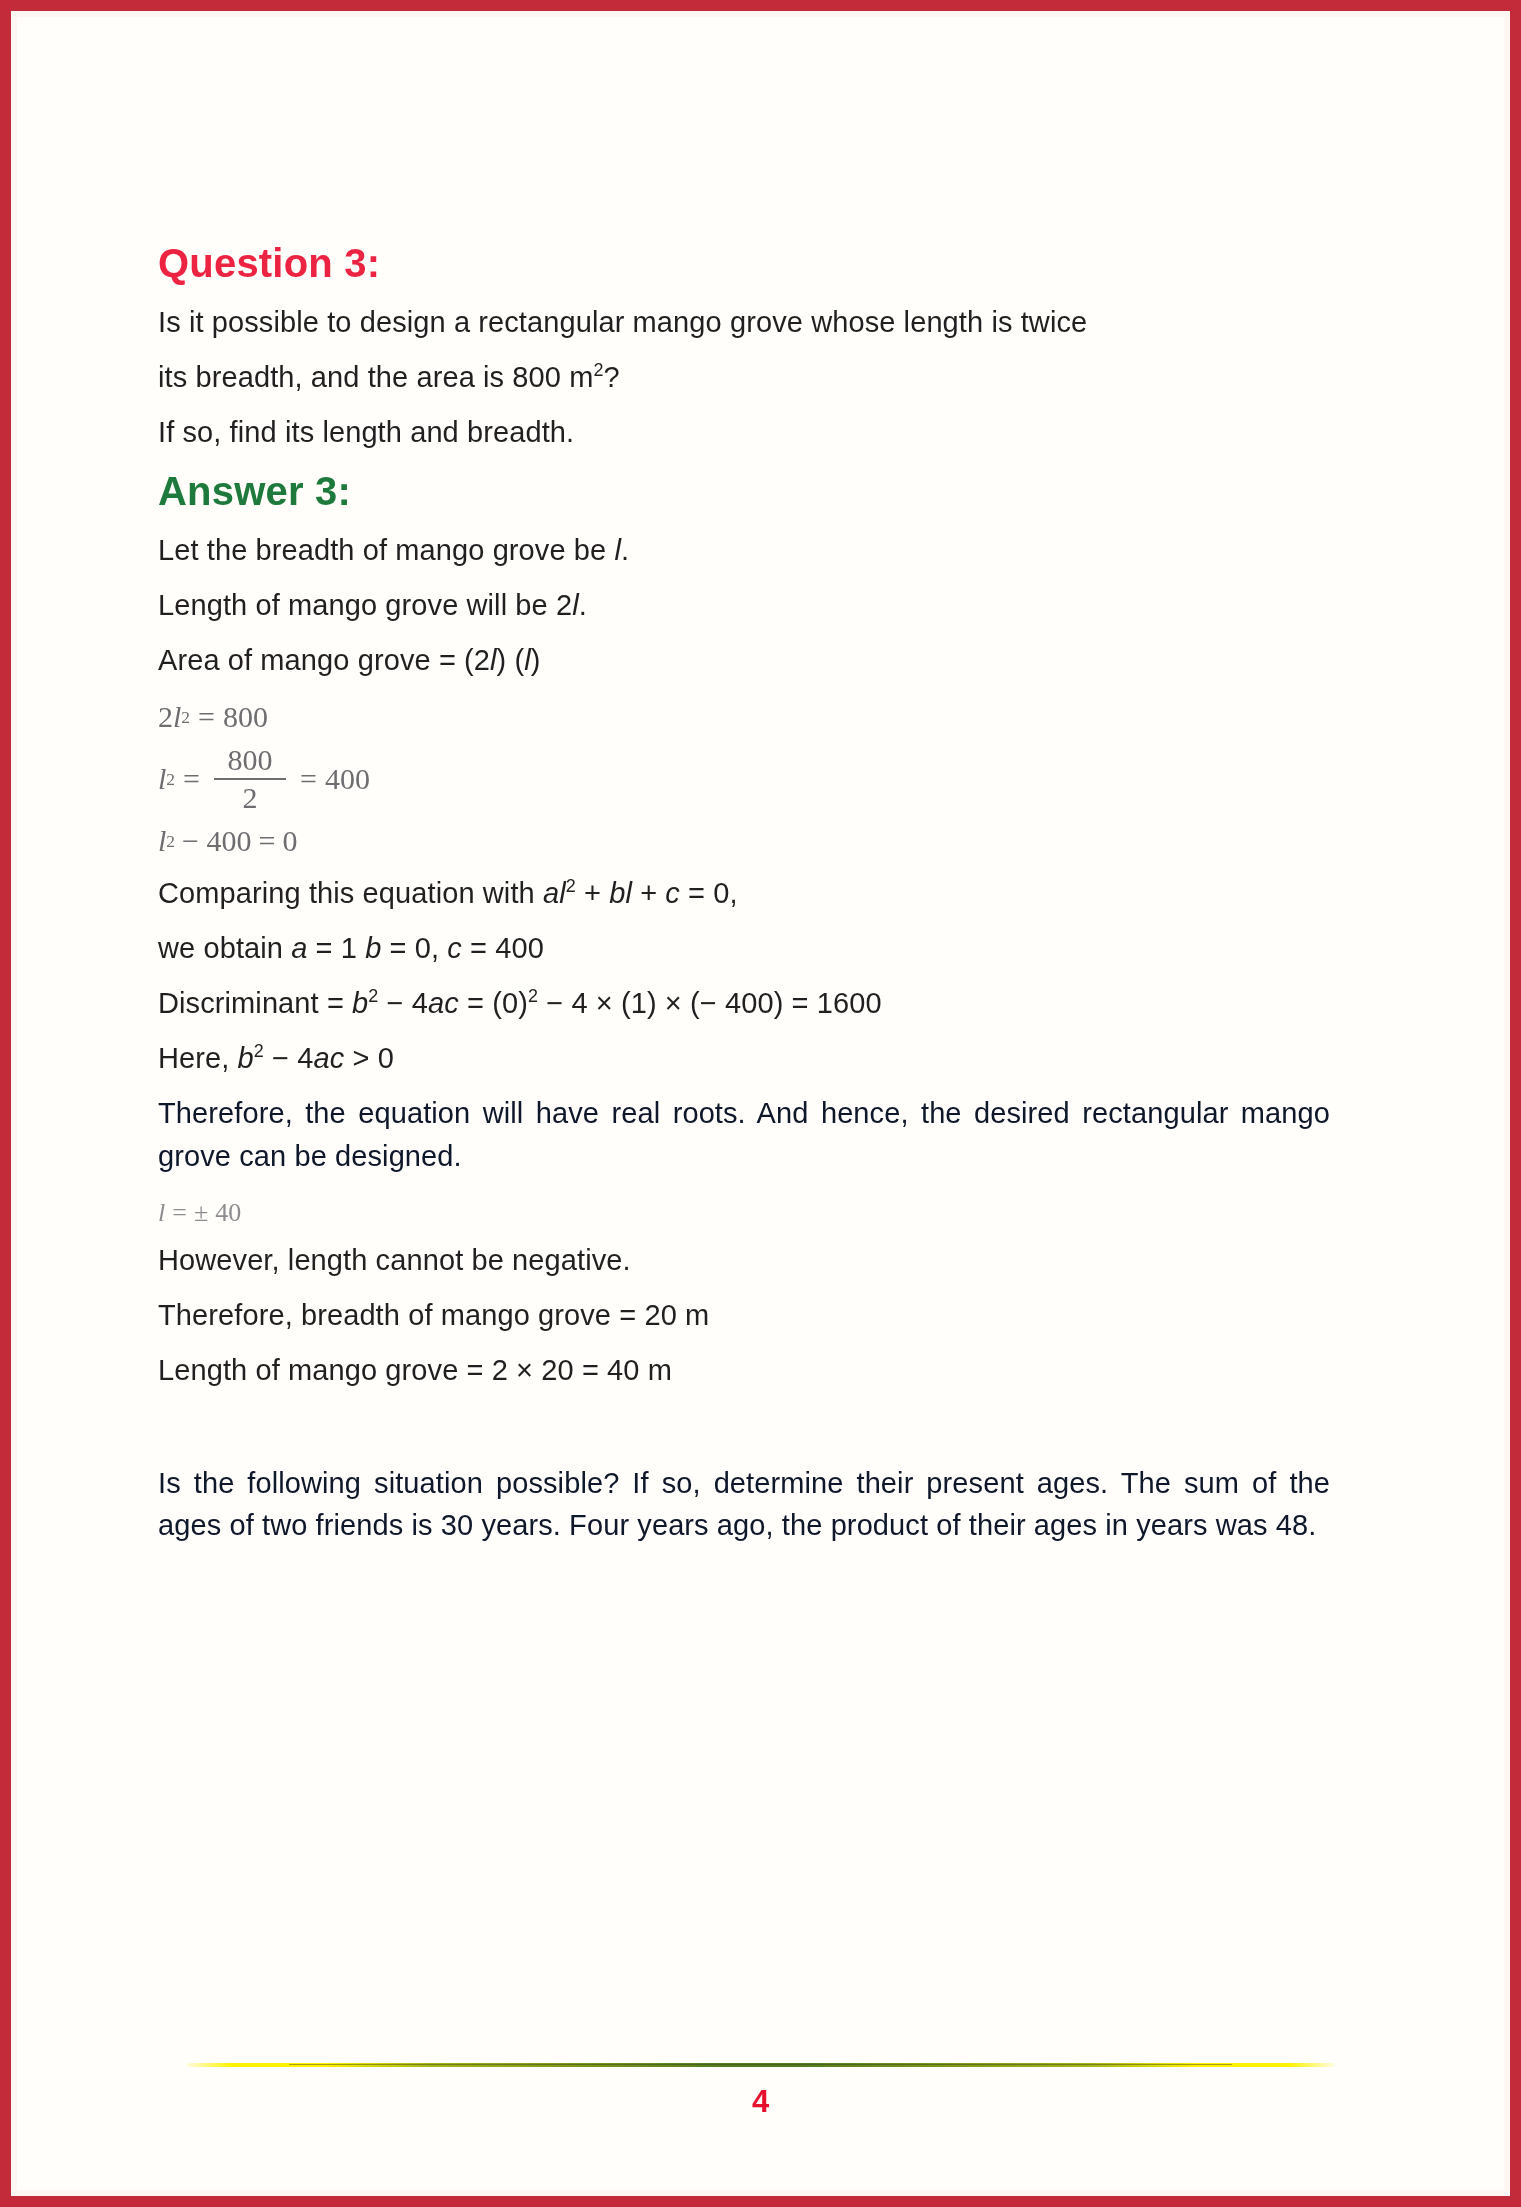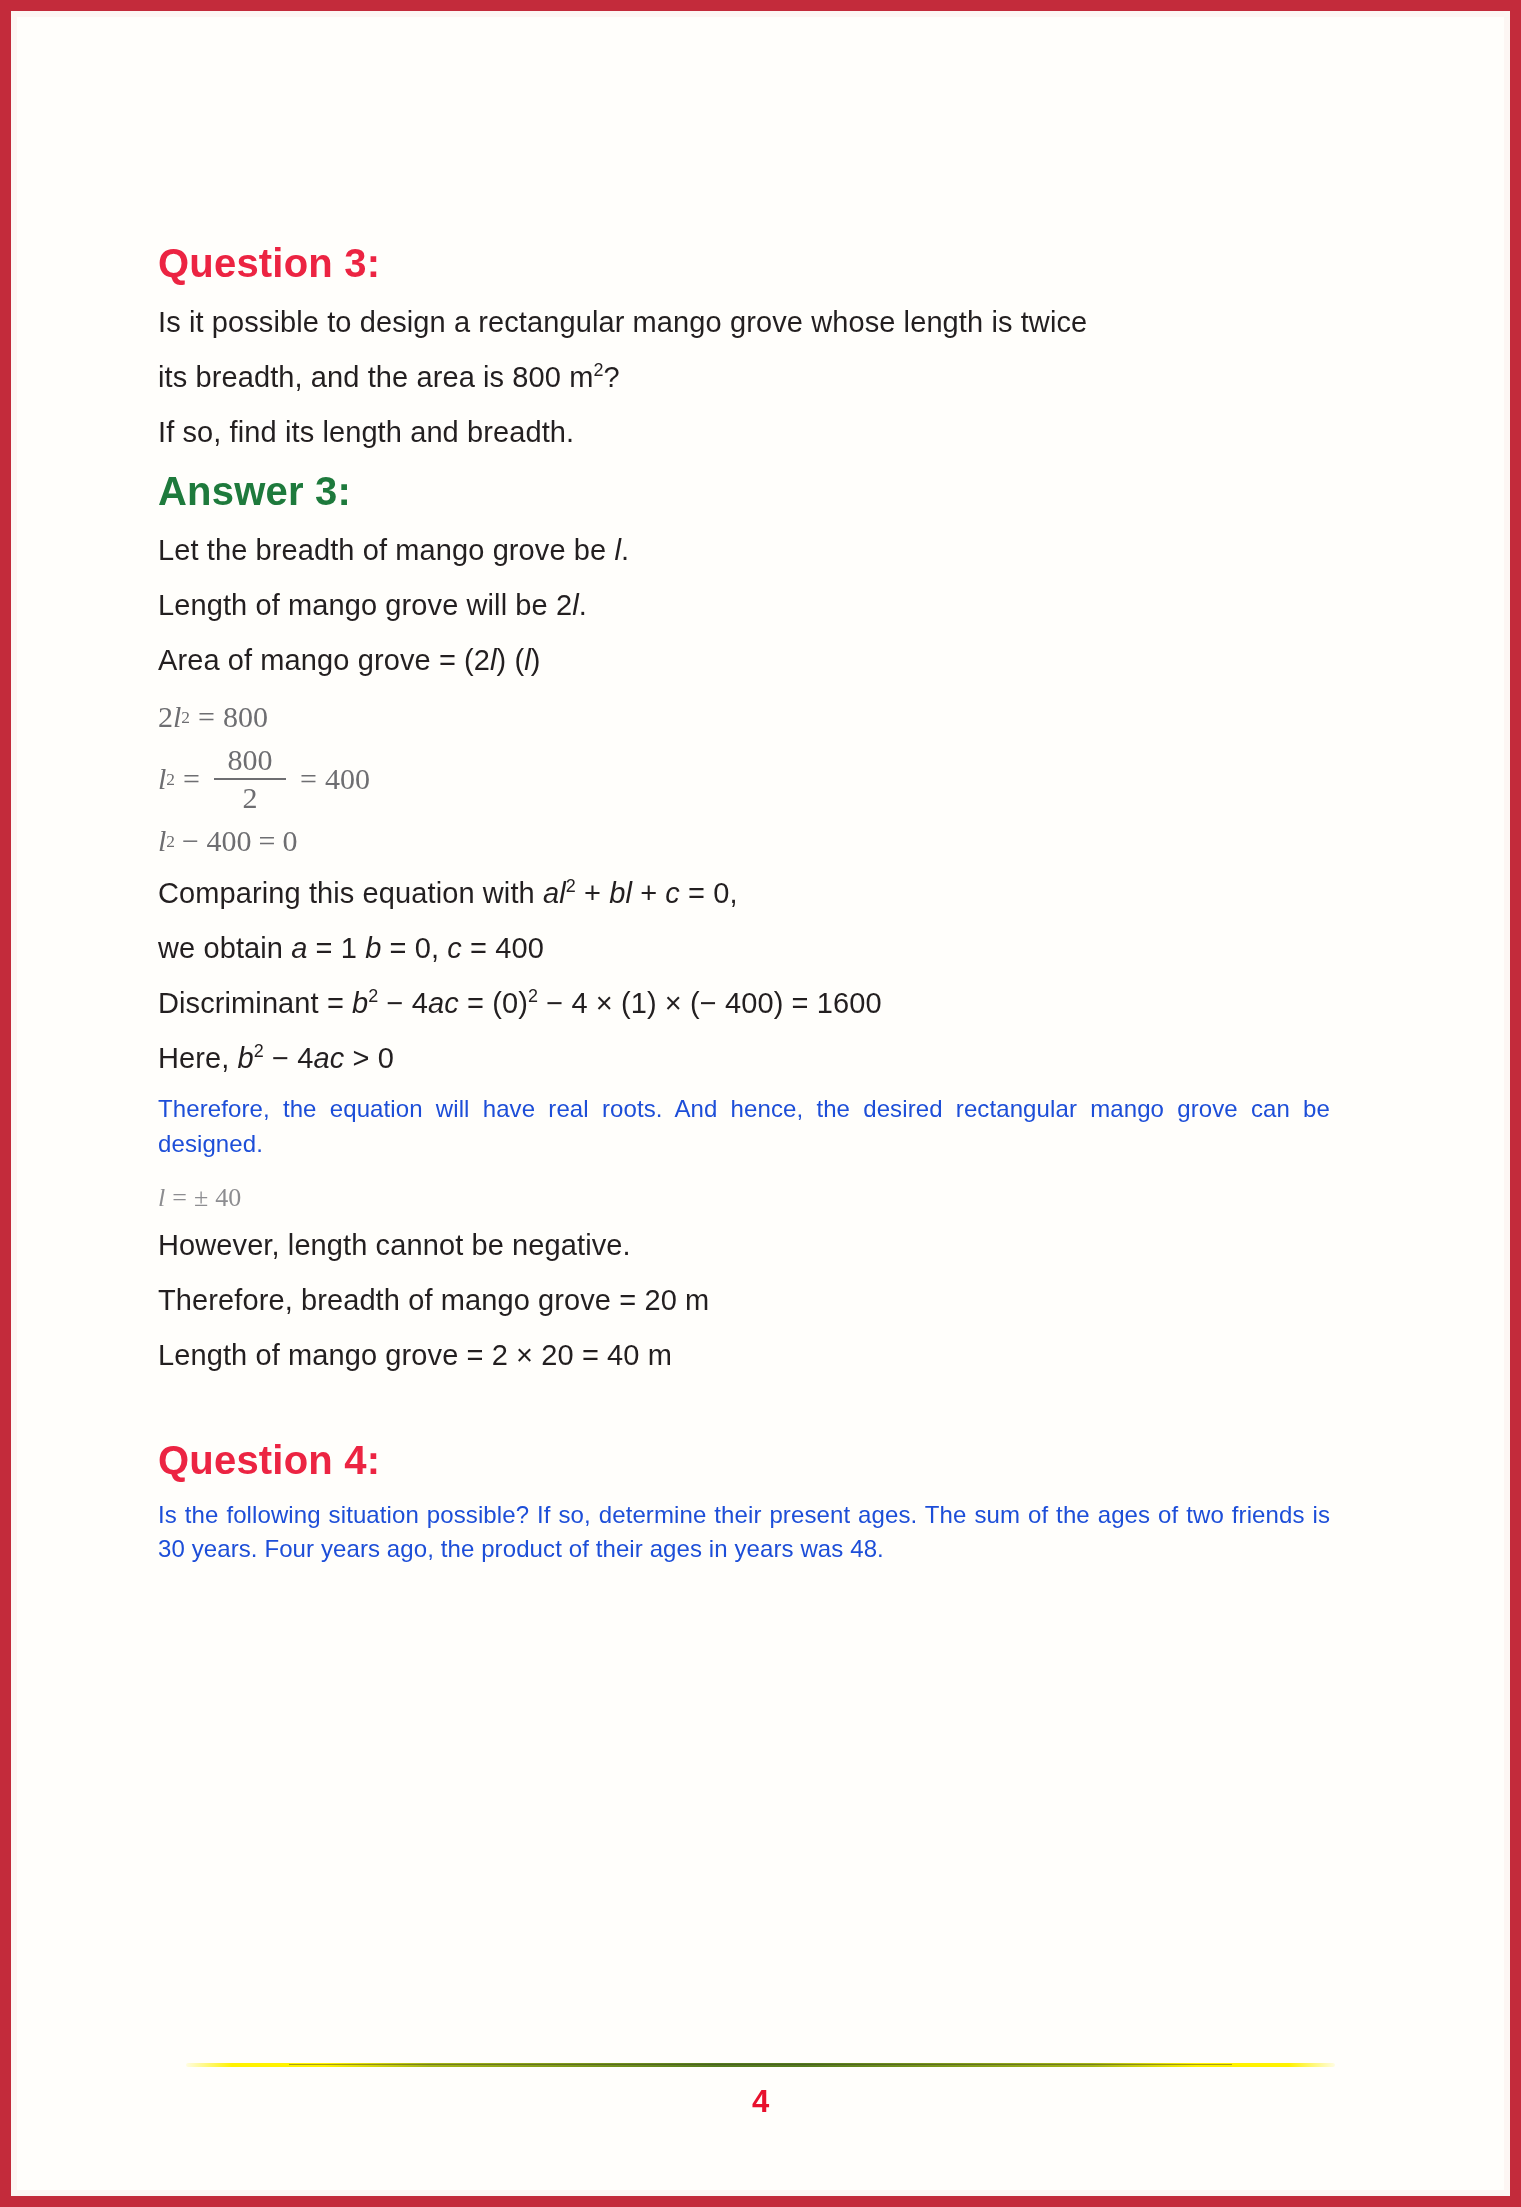--- a/index.html
+++ b/index.html
@@ -55,22 +55,22 @@
   .heading.a { color: #1e7a3c; }
 
   .line {
     font-size: 29px;
     color: #231f20;
     line-height: 1.45;
     letter-spacing: 0.1px;
     white-space: nowrap;
   }
   .para {
-    font-size: 24px;
-    color: #1d4ed8;
+    font-size: 29px;
+    color: #0f172a;
     line-height: 1.45;
     letter-spacing: 0.1px;
     text-align: justify;
     text-justify: inter-word;
   }
   .gap-lg { height: 58px; }
 
   .sp-head { margin-top: 13px; }
   .ln { margin-top: 13px; }
 
@@ -273,21 +273,20 @@
       <span>±</span>
       <span style="margin-left:7px">40</span>
     </div>
 
     <div class="line ln">However, length cannot be negative.</div>
     <div class="line ln">Therefore, breadth of mango grove = 20 m</div>
     <div class="line ln">Length of mango grove = 2 × 20 = 40 m</div>
 
     <div class="gap-lg"></div>
 
-    <div class="heading q">Question 4:</div>
 
     <div class="para ln">Is the following situation possible? If so, determine their present ages. The sum of the ages of two friends is 30 years. Four years ago, the product of their ages in years was 48.</div>
 
   </div>
 
   <div class="footer">
     <div class="deco">
       <div class="band-y"></div>
       <div class="band-g"></div>
       <div class="hair"></div>

